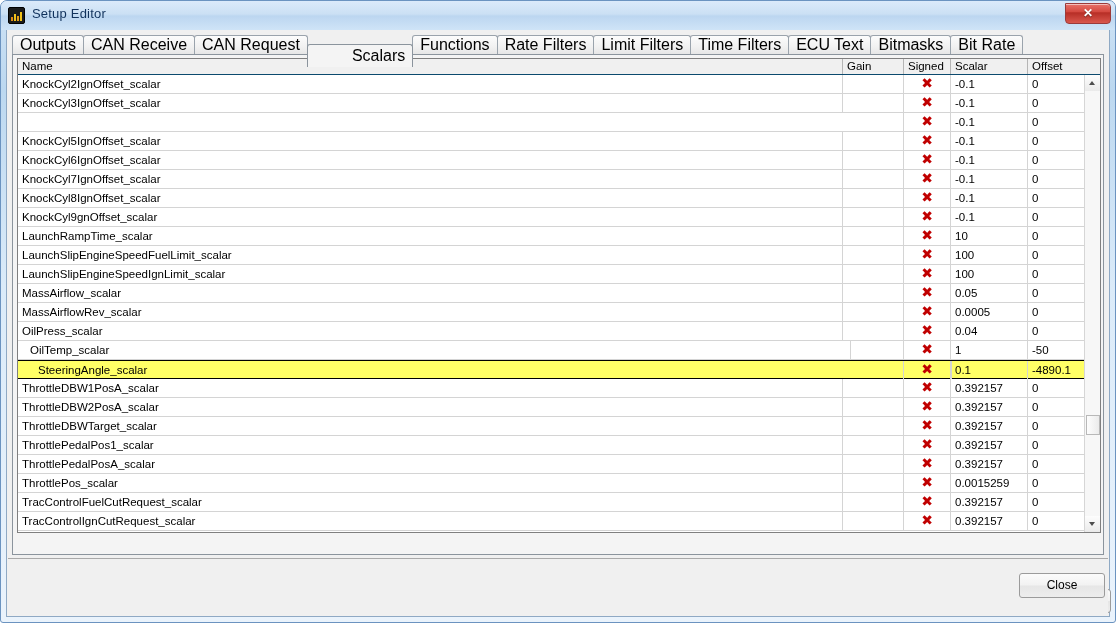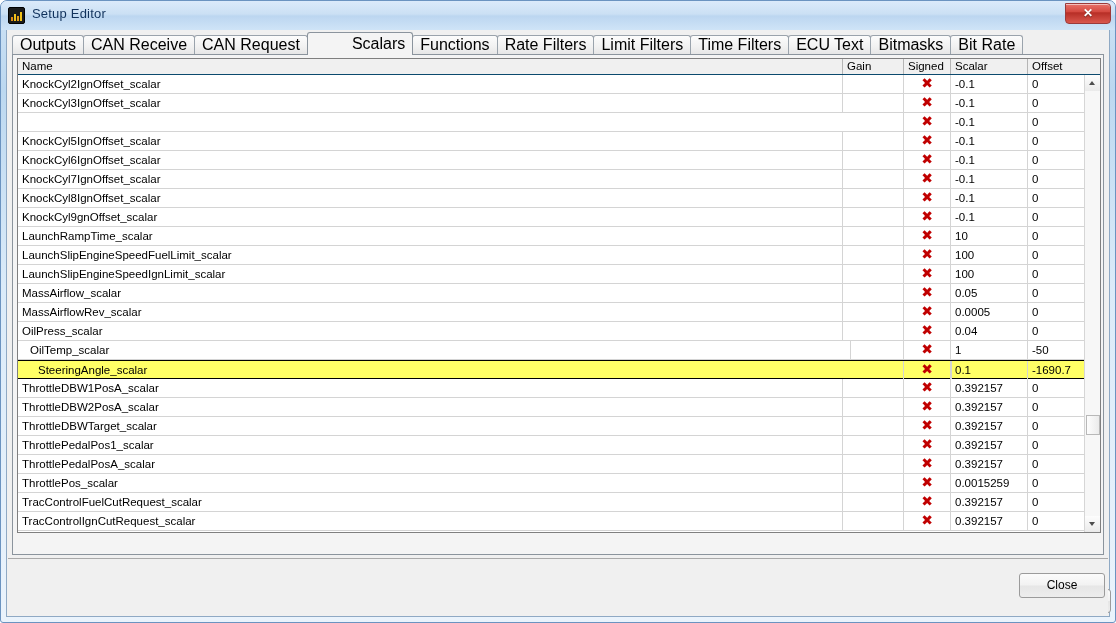--- a/index.html
+++ b/index.html
@@ -85,21 +85,21 @@
     line-height: 18px;
     background: linear-gradient(to bottom,#fcfcfc 0%, #f1f1f1 60%, #e6e6e6 100%);
     border: 1px solid #9aa3ac;
     border-bottom: none;
     border-radius: 3px 3px 0 0;
     margin-right: -1px;
     cursor: pointer;
     white-space: nowrap;
   }
   .tab.active {
-    margin-top: 0; height: 23px; line-height: 21px;
+    margin-top: 12px; height: 23px; line-height: 21px;
     background: #f4f4f4;
     border-color: #8b949d;
     z-index: 5;
     font-weight: normal;
     padding-left: 44px;
   }
 
   
   .tabpage {
     position: absolute; left: 5px; top: 24px;
@@ -375,21 +375,21 @@
               <div class="cell" style="left: 825px; width: 61px;"></div>
               <div class="cell signed" style="left: 886px; width: 47px;"><span class="xmark">✖</span></div>
               <div class="cell" style="left: 933px; width: 77px;">1</div>
               <div class="cell" style="left: 1010px; width: 75px; border-right: none;">-50</div>
             </div>
             <div class="row selected">
               <div class="cell" style="left: 16px; width: 918px;">SteeringAngle_scalar</div>
               <div class="cell" style="left: 825px; width: 61px;"></div>
               <div class="cell signed" style="left: 886px; width: 47px;"><span class="xmark">✖</span></div>
               <div class="cell" style="left: 933px; width: 77px;">0.1</div>
-              <div class="cell" style="left: 1010px; width: 75px; border-right: none;">-1690.7</div>
+              <div class="cell" style="left: 1010px; width: 75px; border-right: none;">-4890.1</div>
             </div>
             <div class="row">
               <div class="cell" style="left: 0px; width: 825px;">ThrottleDBW1PosA_scalar</div>
               <div class="cell" style="left: 825px; width: 61px;"></div>
               <div class="cell signed" style="left: 886px; width: 47px;"><span class="xmark">✖</span></div>
               <div class="cell" style="left: 933px; width: 77px;">0.392157</div>
               <div class="cell" style="left: 1010px; width: 75px; border-right: none;">0</div>
             </div>
             <div class="row">
               <div class="cell" style="left: 0px; width: 825px;">ThrottleDBW2PosA_scalar</div>

